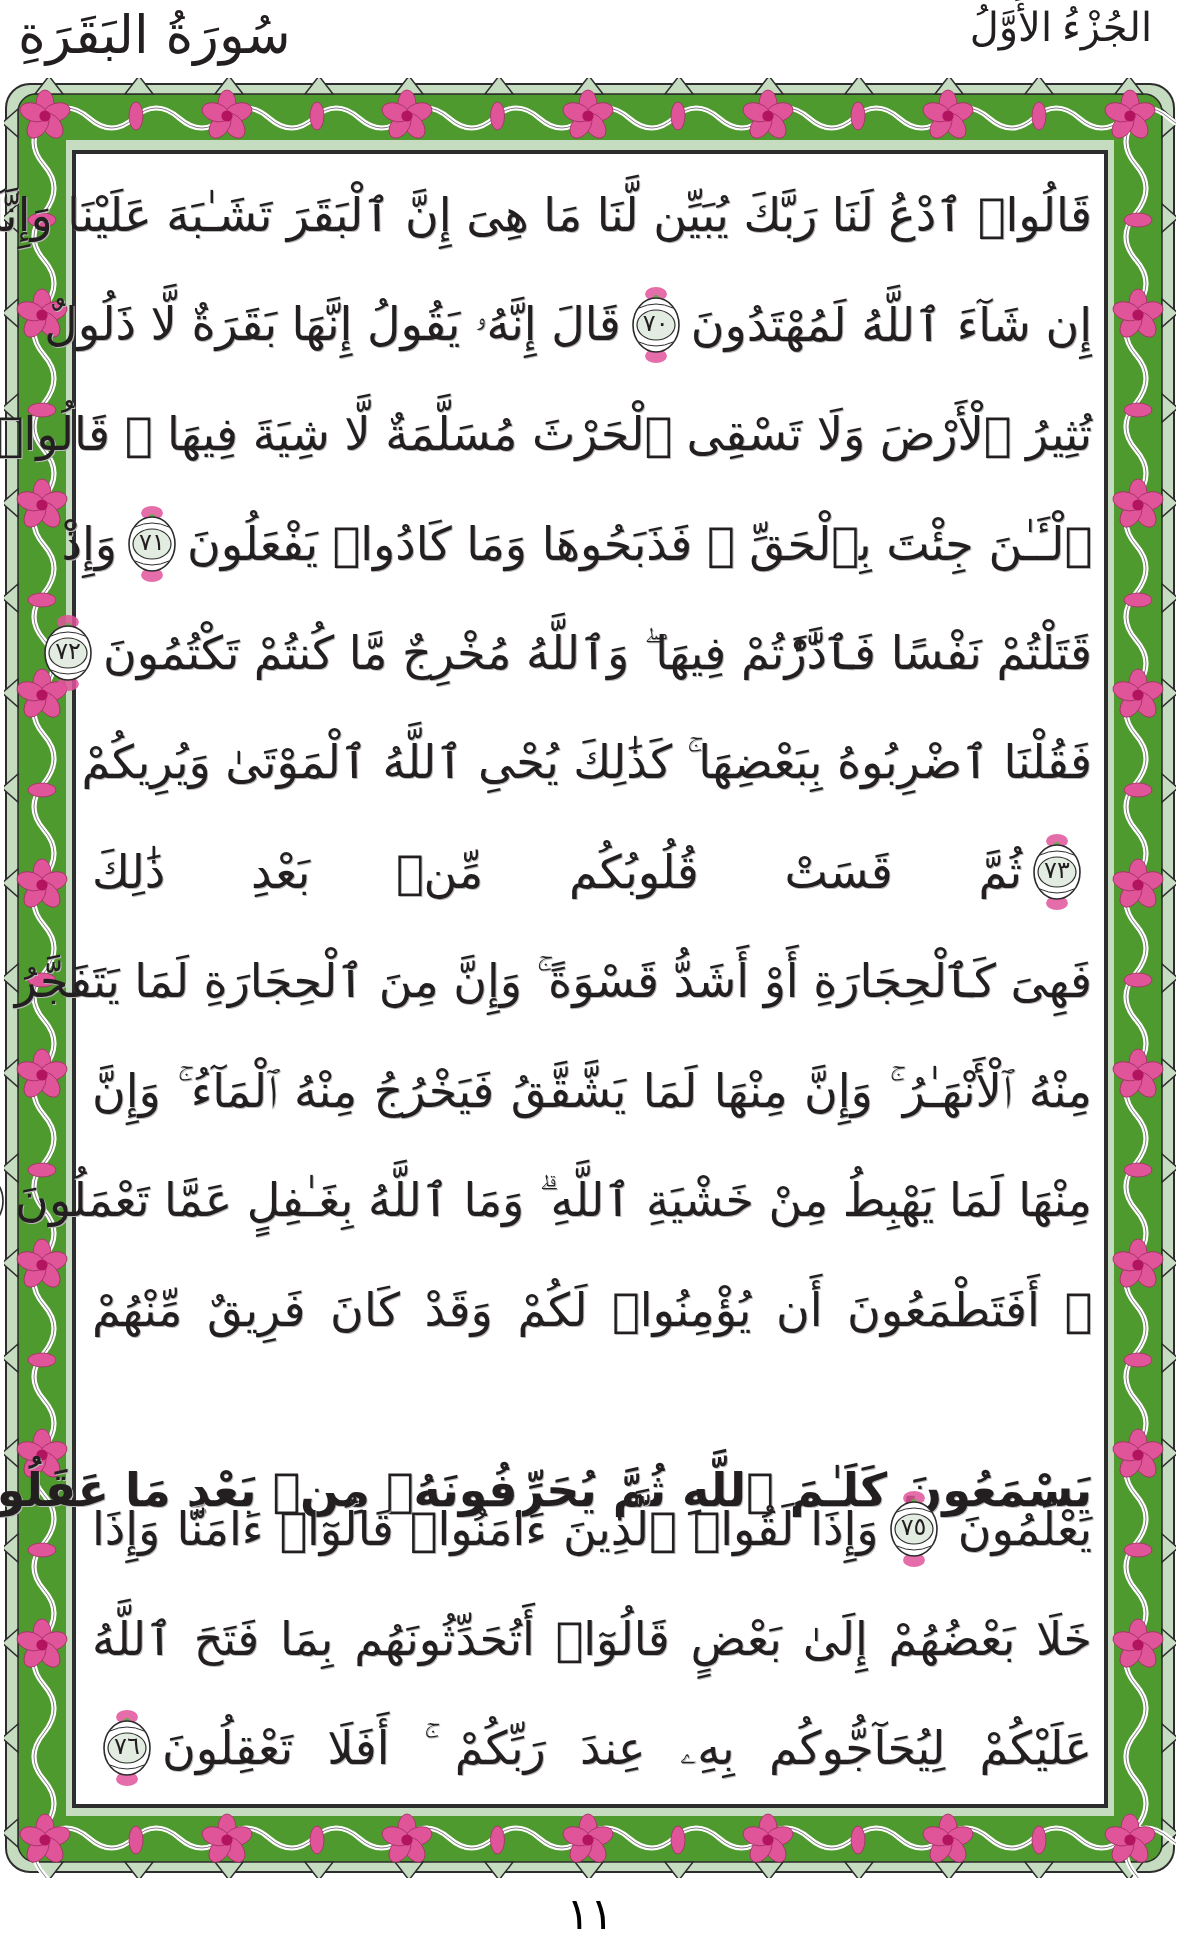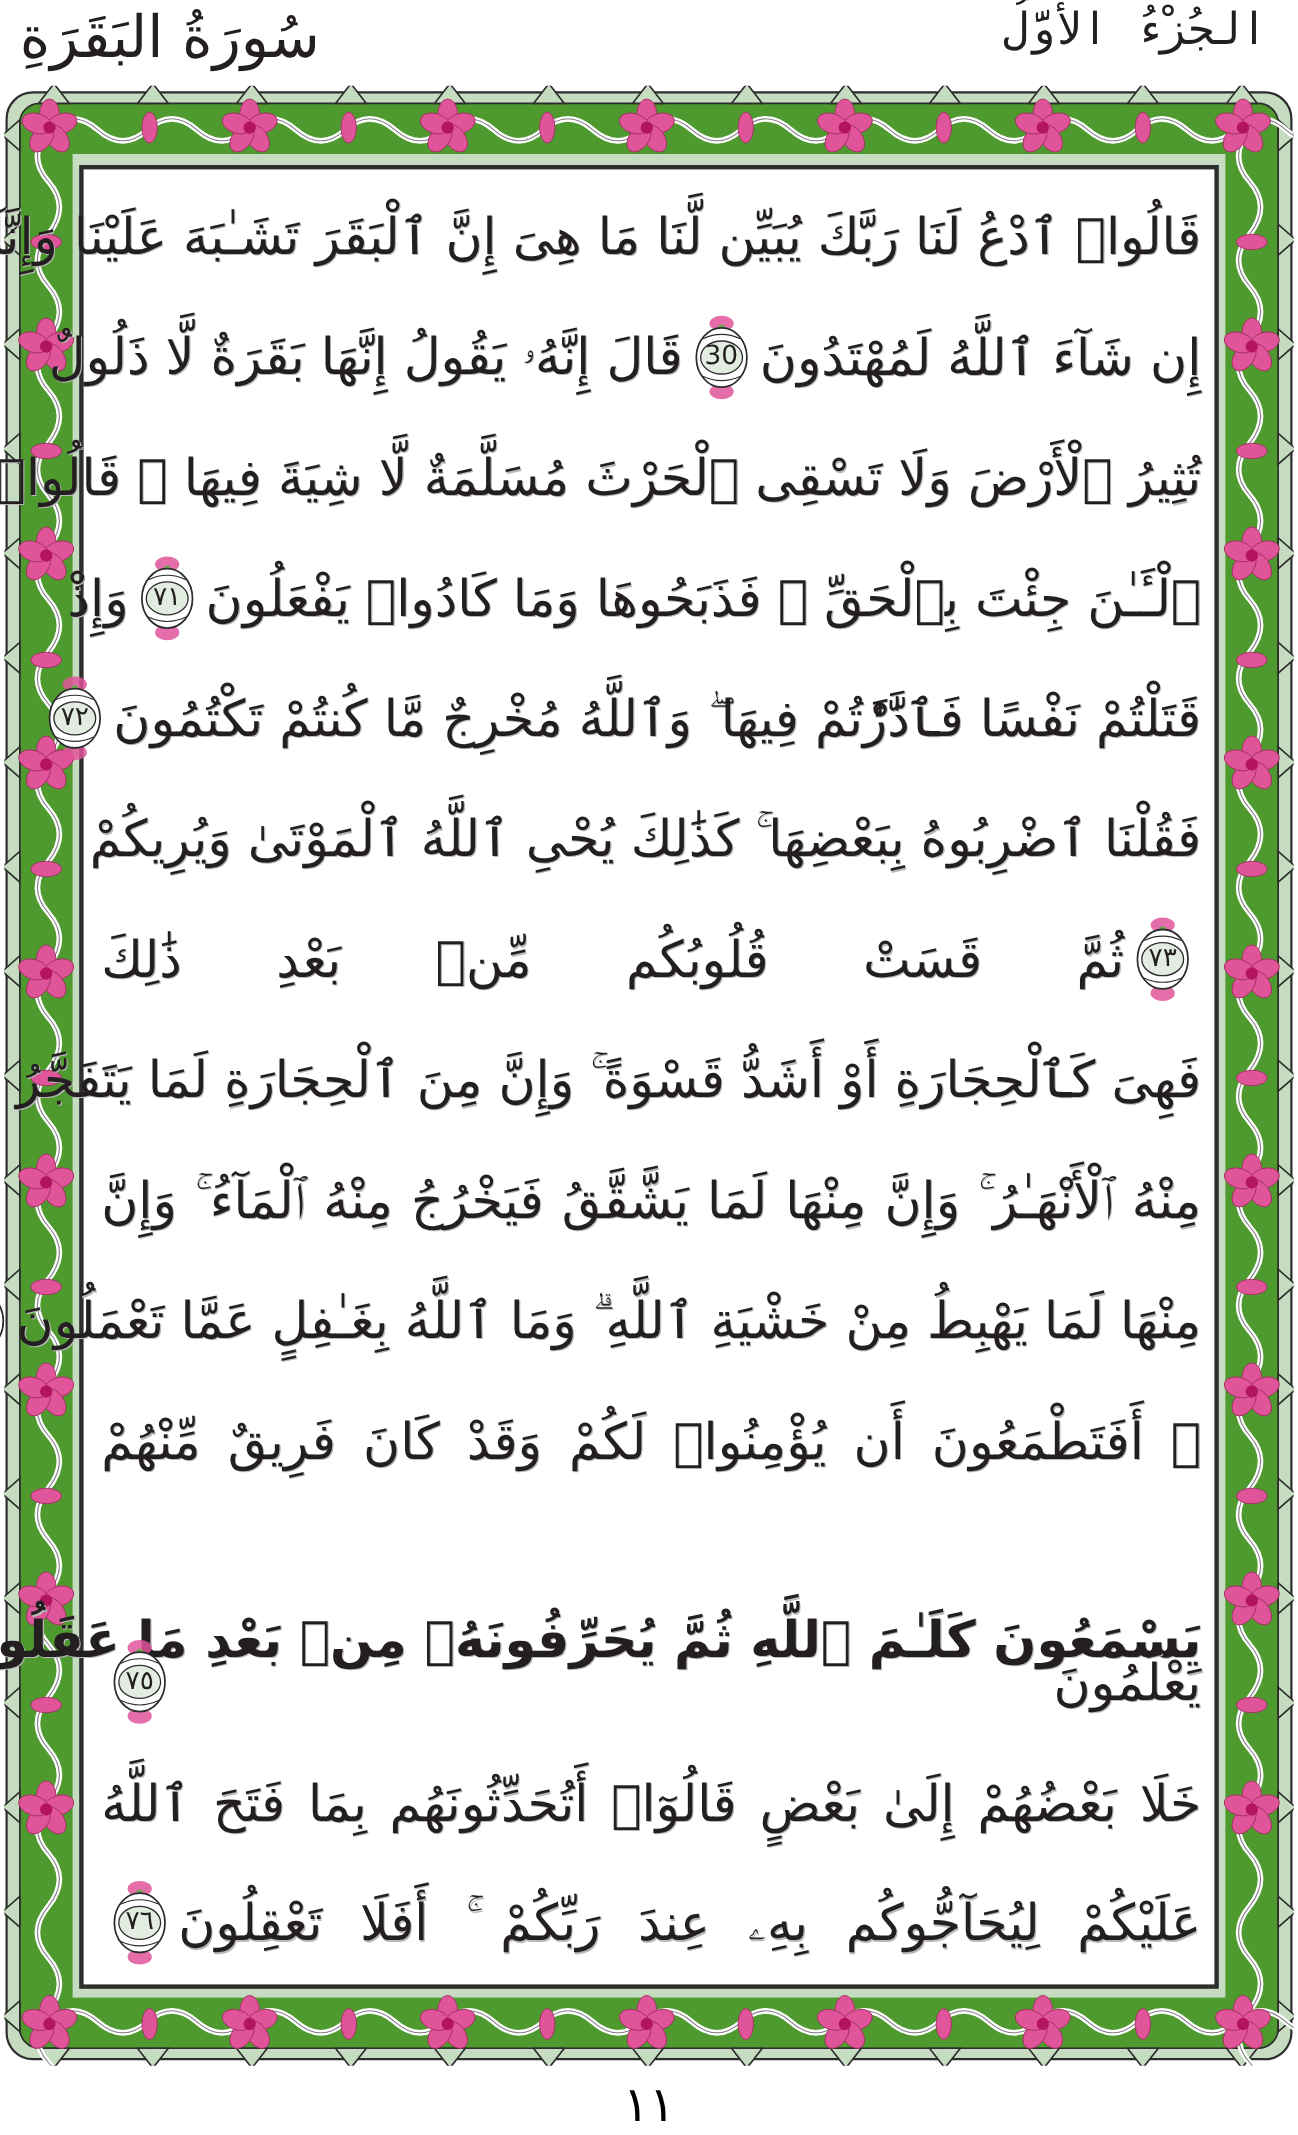--- a/index.html
+++ b/index.html
@@ -1,18 +1,18 @@
 <!DOCTYPE html>
 <html><head>
 <meta charset="utf-8">
 <style>
   html, body { margin:0; padding:0; background:#ffffff; }
   body { width:1180px; height:1941px; position:relative; overflow:hidden; font-family:"DejaVu Sans", sans-serif; color:#231f20; }
   .header { position:absolute; top:0; left:0; width:1180px; height:70px; }
-  .hdr-juz { position:absolute; right:28px; top:4px; font-size:40px; direction:rtl; color:#231f20; font-family:Liberation Mono, monospace; }
+  .hdr-juz { position:absolute; right:28px; top:4px; font-size:40px; direction:rtl; color:#231f20; font-family:Liberation Serif, serif; }
   .hdr-surah { position:absolute; left:18px; top:4px; font-size:53px; direction:rtl; color:#231f20; font-family:"DejaVu Sans", sans-serif; }
 
   .frame { position:absolute; left:4px; top:78px; width:1172px; height:1800px; }
   .frame svg { position:absolute; left:0; top:0; }
 
   .text-area { position:absolute; left:92px; top:160px; width:1000px; height:1640px; direction:rtl; }
   .line { position:absolute; left:0; width:1000px; height:110px; display:flex; align-items:center; justify-content:space-between; direction:rtl; font-family:"DejaVu Sans", sans-serif; font-size:46px; white-space:nowrap; color:#231f20; text-shadow:1px 1px 0 #b9b9b9; }
   .line .seg { display:inline-block; }
   .line .txt { flex:1 1 auto; text-align:justify; text-align-last:justify; }
   .marker { flex:0 0 auto; width:50px; height:78px; margin:0 10px; position:relative; display:inline-block; }
@@ -387,21 +387,21 @@
       <span class="marker">
         <svg width="50" height="78" viewBox="0 0 50 78">
           <ellipse cx="25" cy="8" rx="11" ry="7" fill="#e0549a" opacity="0.85"></ellipse>
           <circle cx="25" cy="12" r="3" fill="#6aa84f"></circle>
           <ellipse cx="25" cy="70" rx="11" ry="7" fill="#e0549a" opacity="0.85"></ellipse>
           <ellipse cx="25" cy="39" rx="23" ry="27" fill="#ffffff" stroke="#2d2d2d" stroke-width="1.6"></ellipse>
           <ellipse cx="25" cy="39" rx="19" ry="15" fill="#e3ece0" stroke="#2d2d2d" stroke-width="1.2"></ellipse>
           <path d="M8 22 Q25 14 42 22" fill="none" stroke="#2d2d2d" stroke-width="1"></path>
           <path d="M8 56 Q25 64 42 56" fill="none" stroke="#2d2d2d" stroke-width="1"></path>
         </svg>
-        <span class="num">30</span>
+        <span class="num">٧٠</span>
       </span>
       <span class="seg txt">قَالَ إِنَّهُۥ يَقُولُ إِنَّهَا بَقَرَةٌ لَّا ذَلُولٌ</span>
     </div>
     <div class="line" style="top: 219px;">
       <span class="seg txt">تُثِيرُ ٱلْأَرْضَ وَلَا تَسْقِى ٱلْحَرْثَ مُسَلَّمَةٌ لَّا شِيَةَ فِيهَا ۚ قَالُوا۟</span>
     </div>
     <div class="line" style="top: 328.5px;">
       <span class="seg txt">ٱلْـَٔـٰنَ جِئْتَ بِٱلْحَقِّ ۚ فَذَبَحُوهَا وَمَا كَادُوا۟ يَفْعَلُونَ</span>
       <span class="marker">
         <svg width="50" height="78" viewBox="0 0 50 78">
@@ -484,20 +484,21 @@
           <ellipse cx="25" cy="8" rx="11" ry="7" fill="#e0549a" opacity="0.85"></ellipse>
           <circle cx="25" cy="12" r="3" fill="#6aa84f"></circle>
           <ellipse cx="25" cy="70" rx="11" ry="7" fill="#e0549a" opacity="0.85"></ellipse>
           <ellipse cx="25" cy="39" rx="23" ry="27" fill="#ffffff" stroke="#2d2d2d" stroke-width="1.6"></ellipse>
           <ellipse cx="25" cy="39" rx="19" ry="15" fill="#e3ece0" stroke="#2d2d2d" stroke-width="1.2"></ellipse>
           <path d="M8 22 Q25 14 42 22" fill="none" stroke="#2d2d2d" stroke-width="1"></path>
           <path d="M8 56 Q25 64 42 56" fill="none" stroke="#2d2d2d" stroke-width="1"></path>
         </svg>
         <span class="num">٧٥</span>
       </span>
+      <span class="seg txt">وَإِذَا لَقُوا۟ ٱلَّذِينَ ءَامَنُوا۟ قَالُوٓا۟ ءَامَنَّا وَإِذَا</span>
     </div>
     <div class="line" style="top: 1423.5px;">
       <span class="seg txt">خَلَا بَعْضُهُمْ إِلَىٰ بَعْضٍ قَالُوٓا۟ أَتُحَدِّثُونَهُم بِمَا فَتَحَ ٱللَّهُ</span>
     </div>
     <div class="line" style="top: 1533px;">
       <span class="seg txt">عَلَيْكُمْ لِيُحَآجُّوكُم بِهِۦ عِندَ رَبِّكُمْ ۚ أَفَلَا تَعْقِلُونَ</span>
       <span class="marker">
         <svg width="50" height="78" viewBox="0 0 50 78">
           <ellipse cx="25" cy="8" rx="11" ry="7" fill="#e0549a" opacity="0.85"></ellipse>
           <circle cx="25" cy="12" r="3" fill="#6aa84f"></circle>

